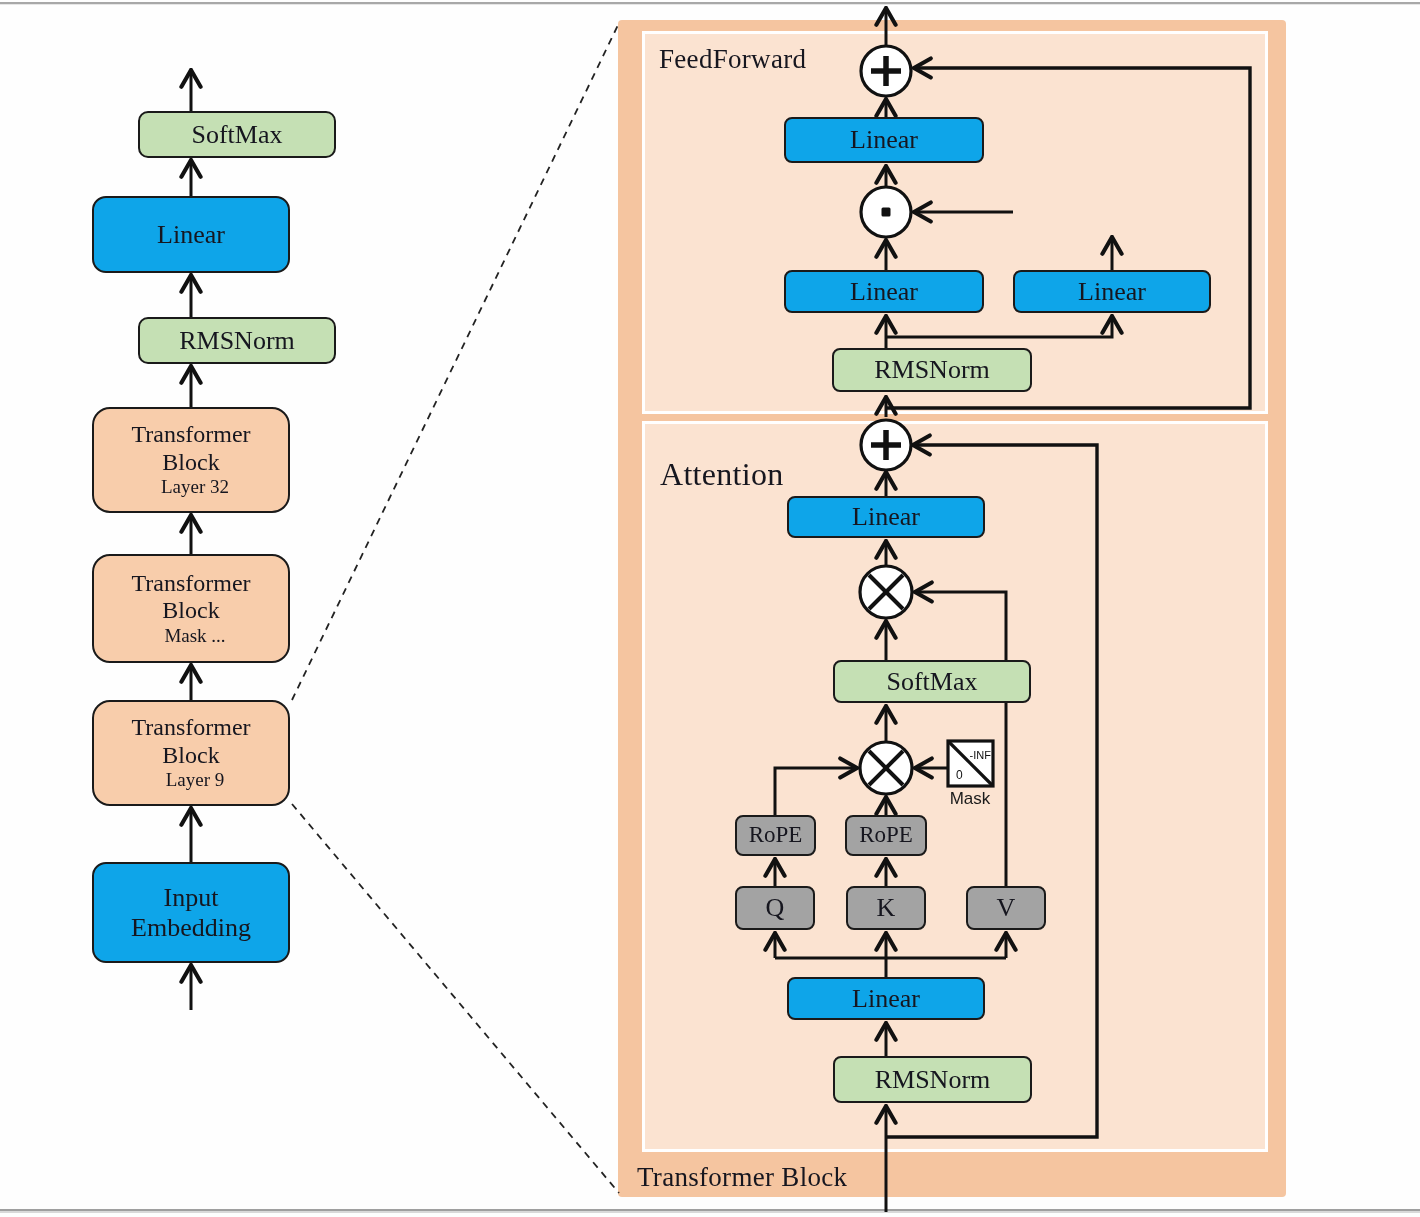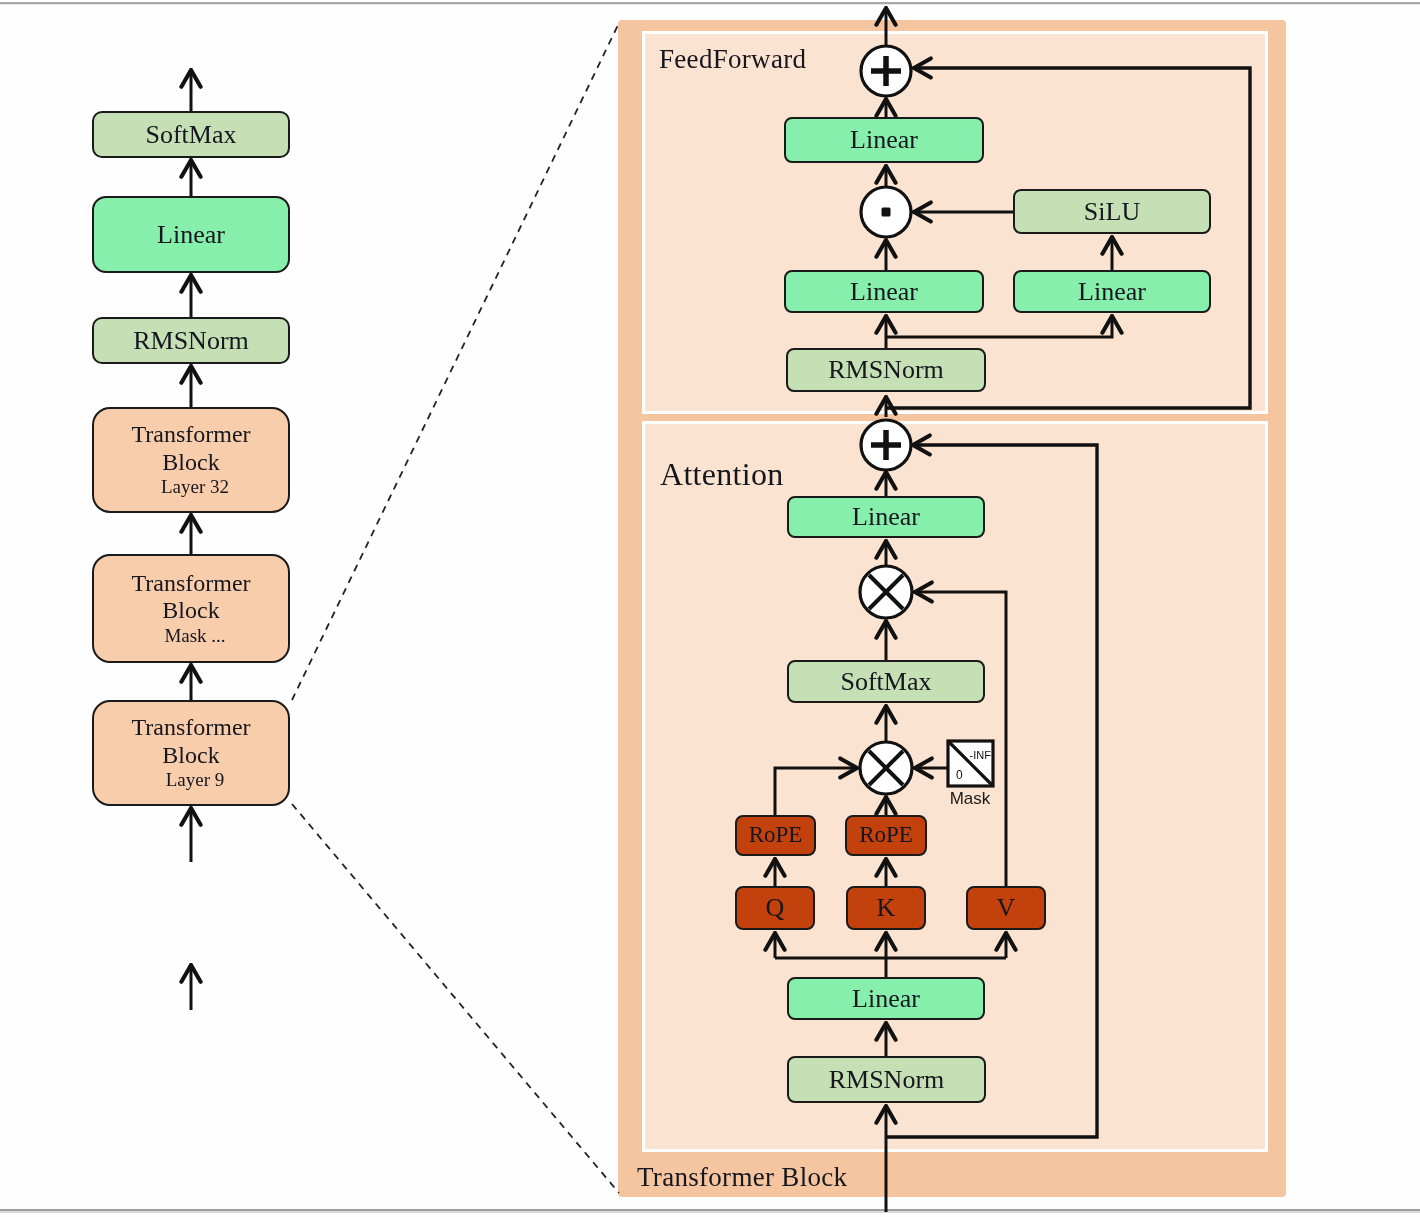--- a/index.html
+++ b/index.html
@@ -24,23 +24,23 @@
   .lbl-ff{left:659px;top:44px;}
   .lbl-attn{left:660px;top:456px;font-size:32px;}
   .lbl-tb{left:637px;top:1162px;}
 
   
   .node{
     position:absolute;display:flex;flex-direction:column;align-items:center;justify-content:center;
     border:2.5px solid #1a1a1a;box-sizing:border-box;text-align:center;
     font-size:26px;line-height:1.15;
   }
-  .blue{background:#86efac;}
-  .blue2{background:#c2410c;}
-  .green{background:#c5e0b4;}
+  .blue{background:#0ea5e9;}
+  .blue2{background:#a3a3a3;}
+  .green{background:#c5e0b4;margin-left:46px;}
   .orange{background:#f8cdab;}
   .r8{border-radius:8px;}
   .r10{border-radius:10px;}
   .r14{border-radius:14px;}
   .r18{border-radius:18px;}
   .sub{font-size:19px;line-height:1.2;margin-left:8px;}
   .wrap2{padding:0 28px;}
 
   
   svg.wires{position:absolute;left:0;top:0;z-index:5;}
@@ -169,31 +169,31 @@
       <span class="sub">Layer 32</span>
     </div>
     <div class="node orange r18" style="left:92px;top:554px;width:198px;height:109px;font-size:24px;">
       <span class="wrap2">Transformer Block</span>
       <span class="sub">Mask ...</span>
     </div>
     <div class="node orange r18" style="left:92px;top:700px;width:198px;height:106px;font-size:24px;">
       <span class="wrap2">Transformer Block</span>
       <span class="sub">Layer 9</span>
     </div>
+    <div class="node blue r14" style="left:92px;top:862px;width:198px;height:101px;">
+      <span class="wrap2">Input Embedding</span>
+    </div>
 
     <div class="section-label lbl-ff">FeedForward</div>
     <div class="section-label lbl-attn">Attention</div>
     <div class="section-label lbl-tb">Transformer Block</div>
 
     <div class="node blue r8" style="left:784px;top:117px;width:200px;height:46px;">
       <span>Linear</span>
     </div>
-    <div class="node green r8" style="left:1013px;top:189px;width:198px;height:45px;">
-      <span>SiLU</span>
-    </div>
     <div class="node blue r8" style="left:784px;top:270px;width:200px;height:43px;">
       <span>Linear</span>
     </div>
     <div class="node blue r8" style="left:1013px;top:270px;width:198px;height:43px;">
       <span>Linear</span>
     </div>
     <div class="node green r8" style="left:786px;top:348px;width:200px;height:44px;">
       <span>RMSNorm</span>
     </div>
 

